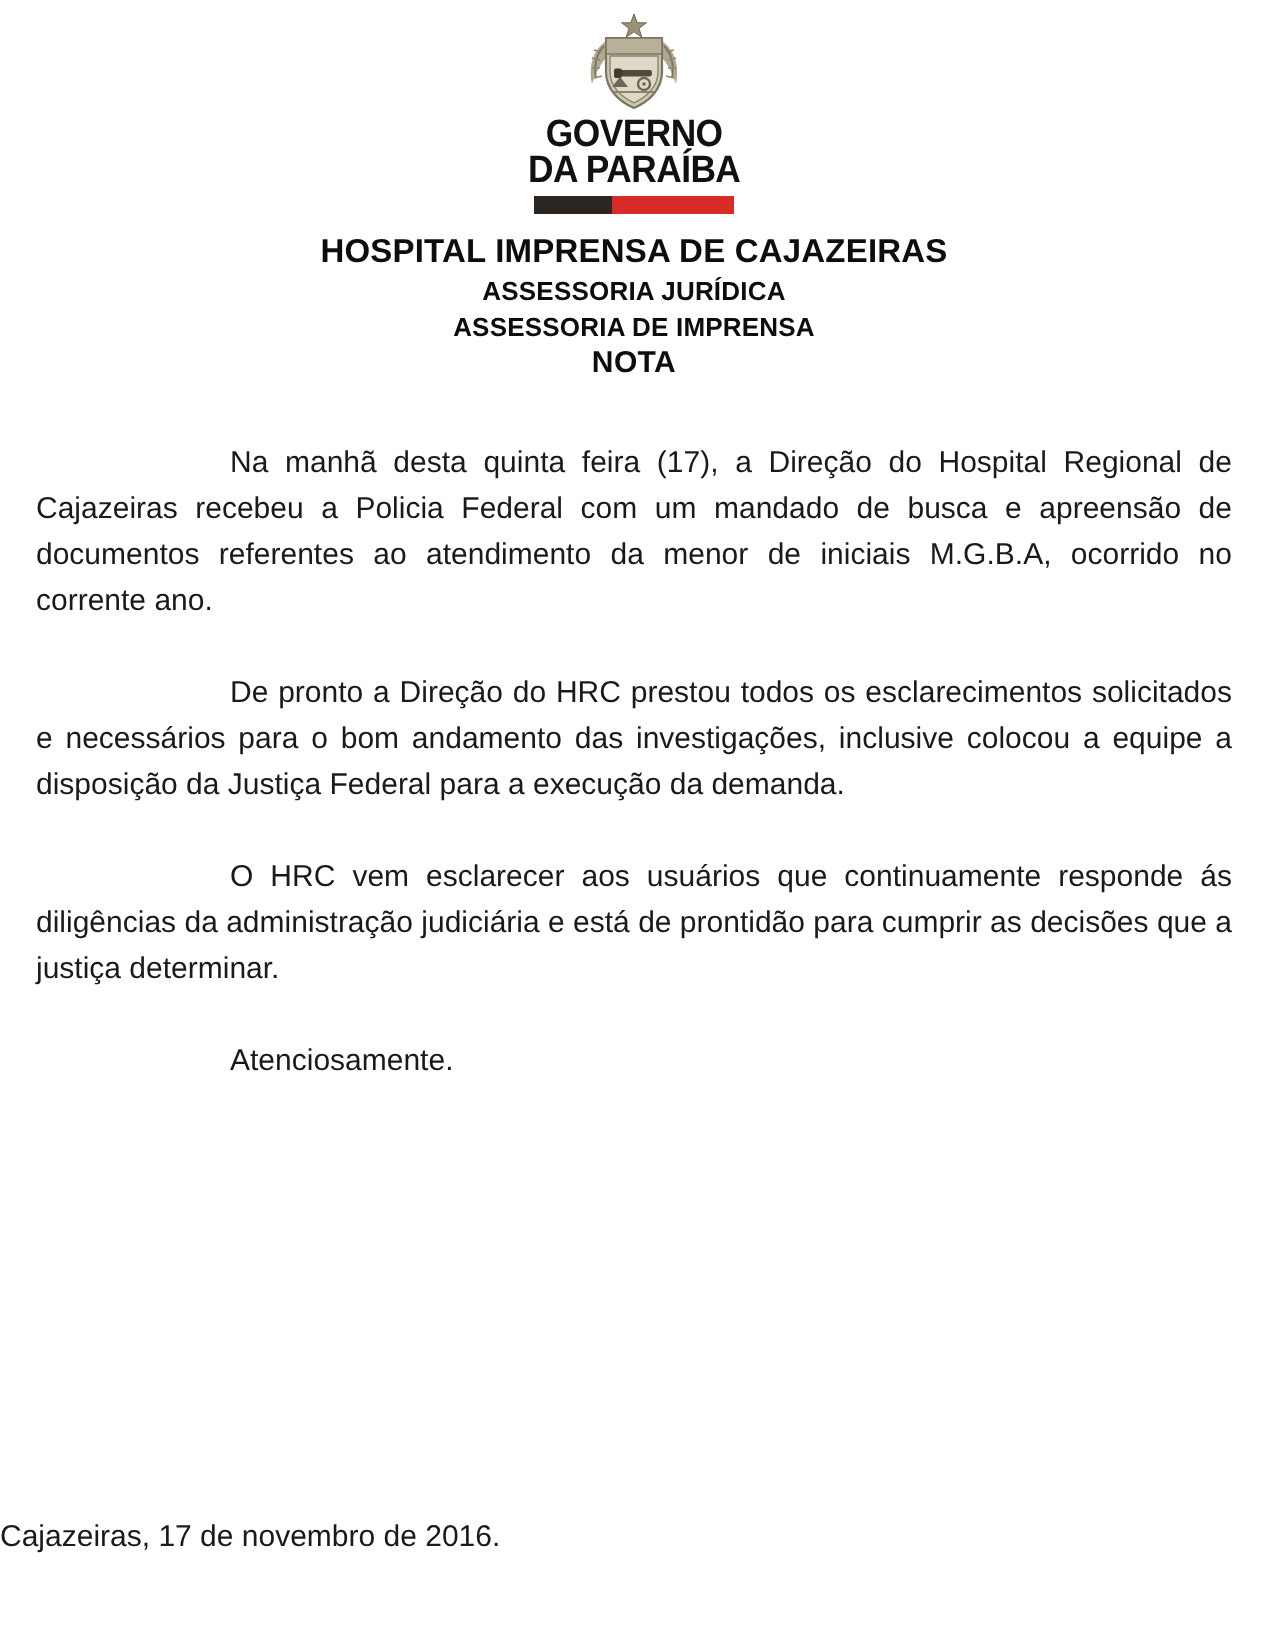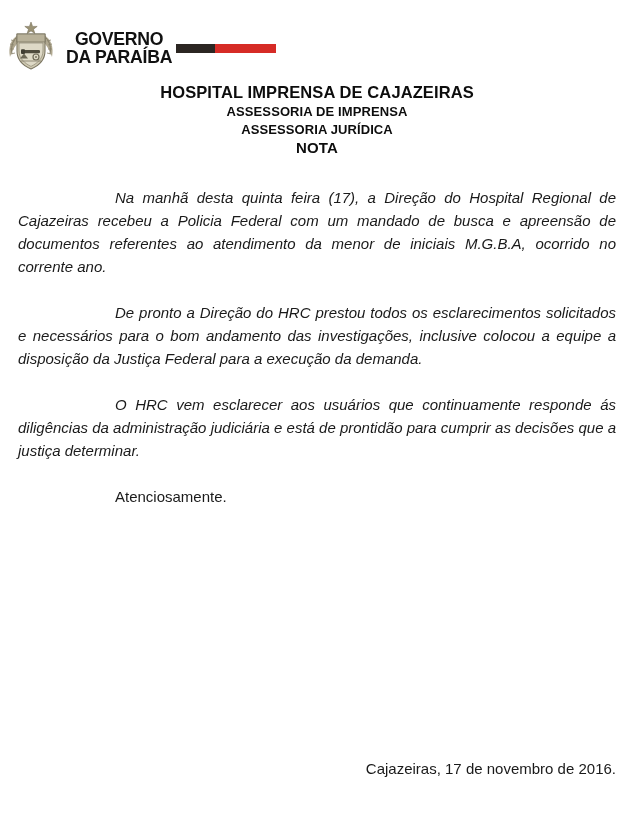--- a/index.html
+++ b/index.html
@@ -20,23 +20,23 @@
     position: relative;
     width: 634px;
     height: 816px;
     background: #ffffff;
     box-sizing: border-box;
   }
 
   
   .logo-block {
     width: 100%;
-    padding-top: 21px;
+    padding-top: 6px;
     display: flex;
-    flex-direction: row;
+    flex-direction: column;
     align-items: center;
   }
 
   .coat-of-arms {
     width: 62px;
     height: 52px;
     display: block;
   }
 
   .wordmark {
@@ -97,40 +97,38 @@
   }
 
   .para {
     text-align: justify;
     text-justify: inter-word;
     font-size: 15px;
     line-height: 23px;
     text-indent: 97px;
     margin: 0 0 23px 0;
     color: #1a1a1a;
-    font-style: italic;
   }
   .para:last-of-type { margin-bottom: 0; }
 
   .closing {
     font-size: 15px;
     line-height: 23px;
     margin: 0;
     padding-left: 97px;
     color: #1a1a1a;
   }
   .closing.first { margin-top: 18px; }
   .closing.second { margin-top: 22px; }
 
   .date-line {
     position: absolute;
     left: 0;
     right: 18px;
     top: 757px;
-    text-align: right;
     font-size: 15px;
     line-height: 23px;
     color: #1a1a1a;
   }
 </style>
 </head>
 <body>
 
 <div class="page">
 
@@ -171,22 +169,22 @@
     </div>
 
     <div class="flag-bar">
       <span class="black"></span>
       <span class="red"></span>
     </div>
   </div>
 
   <div class="header-titles">
     <div class="major">HOSPITAL IMPRENSA DE CAJAZEIRAS</div>
+    <div class="minor">ASSESSORIA JURÍDICA</div>
     <div class="minor">ASSESSORIA DE IMPRENSA</div>
-    <div class="minor">ASSESSORIA JURÍDICA</div>
   </div>
 
   <div class="doc-title">NOTA</div>
 
   <div class="body-area">
     <p class="para">Na manhã desta quinta feira (17), a Direção do Hospital Regional de Cajazeiras recebeu a Policia Federal com um mandado de busca e apreensão de documentos referentes ao atendimento da menor de iniciais M.G.B.A, ocorrido no corrente ano.</p>
     <p class="para">De pronto a Direção do HRC prestou todos os esclarecimentos solicitados e necessários para o bom andamento das investigações, inclusive colocou a equipe a disposição da Justiça Federal para a execução da demanda.</p>
     <p class="para">O HRC vem esclarecer aos usuários que continuamente responde ás diligências da administração judiciária e está de prontidão para cumprir as decisões que a justiça determinar.</p>
 
     <p class="closing first">Atenciosamente.</p>

